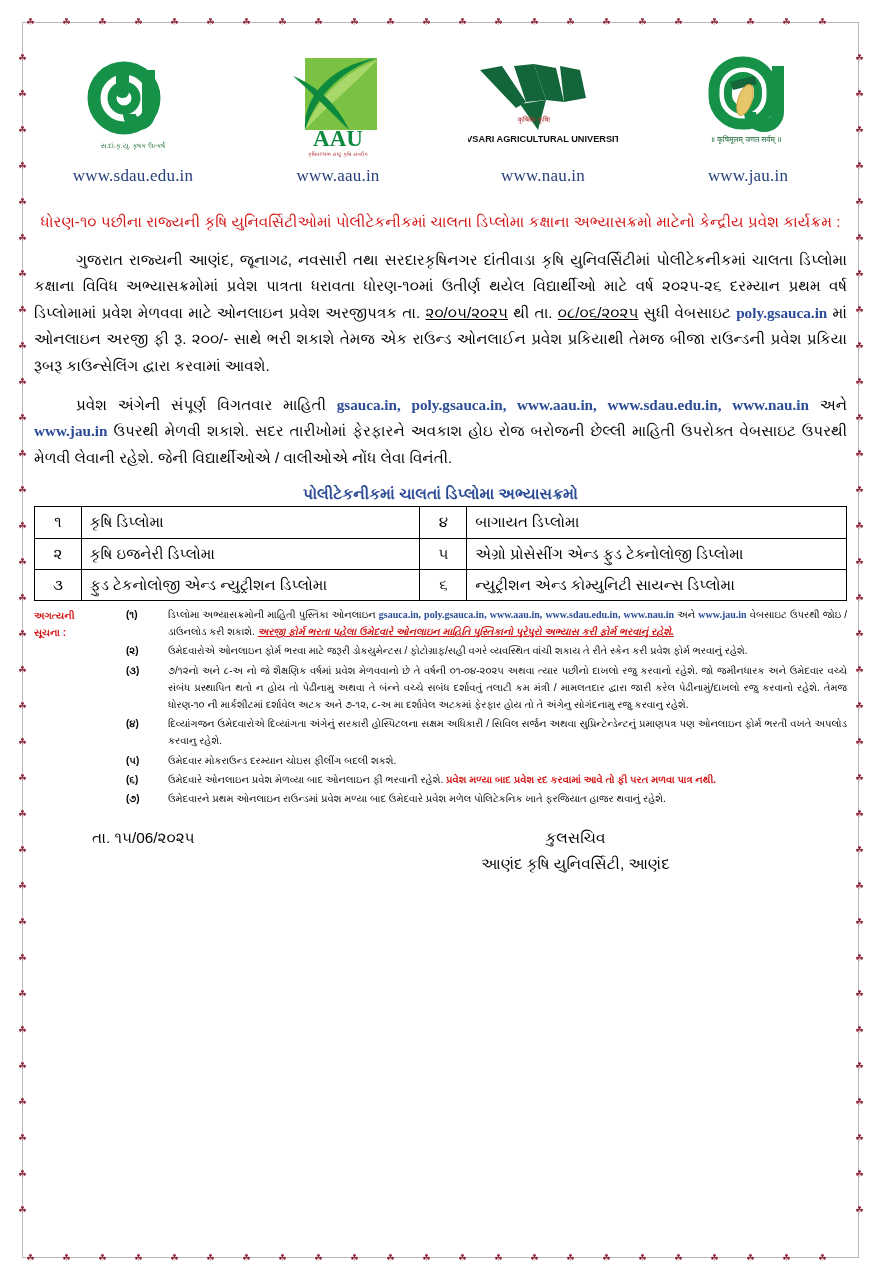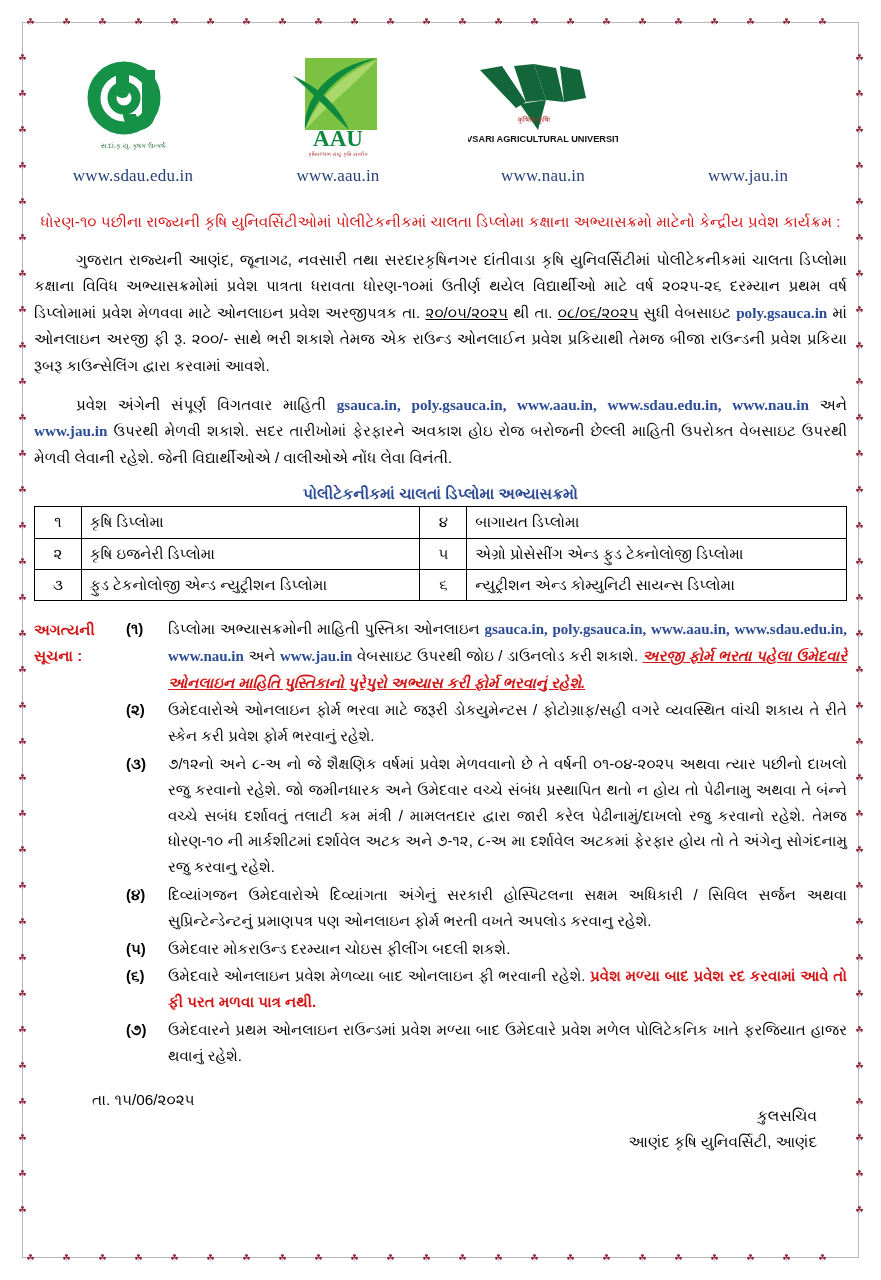--- a/index.html
+++ b/index.html
@@ -126,23 +126,23 @@
   table.courses td{
     border:1px solid #000;
     padding:5px 8px;
     line-height:1.35;
   }
   td.num{width:30px;text-align:center;}
   td.name{width:calc(50% - 30px);}
 
   
   .notes{
-    margin-top:15px;
+    margin-top:5px;
     display:flex;
-    font-size:15px;
+    font-size:10px;
   }
   .notes-label{
     width:88px;
     flex:0 0 88px;
     color:#d41616;
     font-weight:bold;
     line-height:1.72;
     padding-top:1px;
   }
   .notes-list{flex:1 1 auto;}
@@ -179,24 +179,23 @@
     font-size:15.3px;
   }
   .footer-left{
     flex:0 0 300px;
     padding-left:58px;
     box-sizing:border-box;
     line-height:1.7;
   }
   .footer-right{
     flex:1 1 auto;
-    text-align:right;
+    text-align:center;
     line-height:1.7;
     padding-right:30px;
-    margin-top:16px;
   }
   .footer-right .desig{font-weight:normal;}
 </style>
 </head>
 <body>
 
 <div class="page">
 
   <div class="border-frame"></div>
   <div class="border-dots" id="borderDots">
@@ -355,20 +354,30 @@
             <path d="M96 46 L92 10 L112 14 L118 42 Z" fill="#12663a"></path>
             <path d="M52 48 L78 44 L70 74 Z" fill="#12663a"></path>
             <text x="66" y="66" font-family="Liberation Sans, sans-serif" font-size="7" fill="#b03030" text-anchor="middle">कृषिरेव कृषिः</text>
             <text x="72" y="86" font-family="Liberation Sans, sans-serif" font-size="9.2" font-weight="bold" fill="#111" text-anchor="middle">NAVSARI AGRICULTURAL UNIVERSITY</text>
           </svg>
         </div>
         <div class="logo-url">www.nau.in</div>
       </div>
 
       <div class="logo-cell">
+        <div class="logo-art">
+          <svg width="116" height="104" viewBox="0 0 116 104" aria-hidden="true">
+            <rect x="24" y="6" width="58" height="62" rx="28" fill="none" stroke="#159148" stroke-width="11"></rect>
+            <rect x="38" y="20" width="30" height="34" rx="15" fill="none" stroke="#159148" stroke-width="8"></rect>
+            <path d="M82 10 h12 v46 a20 20 0 0 1 -40 0 h12 a8 8 0 0 0 16 0 Z" fill="#159148"></path>
+            <path d="M40 26 l24 -6 l3 8 l-24 6 Z" fill="#12663a"></path>
+            <ellipse cx="55" cy="44" rx="7" ry="16" transform="rotate(18 55 44)" fill="#e8c66a" stroke="#c9a340" stroke-width="1"></ellipse>
+            <text x="56" y="86" font-family="Liberation Sans, sans-serif" font-size="7.5" fill="#1d6b36" text-anchor="middle">॥ कृषिमूलम् जगत सर्वम् ॥</text>
+          </svg>
+        </div>
         <div class="logo-url">www.jau.in</div>
       </div>
 
     </div>
 
     <div class="red-heading">
       <div>ધોરણ-૧૦ પછીના રાજ્યની કૃષિ યુનિવર્સિટીઓમાં પોલીટેકનીકમાં ચાલતા ડિપ્લોમા કક્ષાના અભ્યાસક્રમો માટેનો કેન્દ્રીય પ્રવેશ કાર્યક્રમ :</div>
     </div>
 
     <div class="para"><span>ગુજરાત રાજ્યની આણંદ, જૂનાગઢ, નવસારી તથા સરદારકૃષિનગર દાંતીવાડા કૃષિ યુનિવર્સિટીમાં પોલીટેકનીકમાં ચાલતા ડિપ્લોમા કક્ષાના વિવિધ અભ્યાસક્રમોમાં પ્રવેશ પાત્રતા ધરાવતા ધોરણ-૧૦માં ઉતીર્ણ થયેલ વિદ્યાર્થીઓ માટે વર્ષ ૨૦૨૫-૨૬ દરમ્યાન પ્રથમ વર્ષ ડિપ્લોમામાં પ્રવેશ મેળવવા માટે ઓનલાઇન પ્રવેશ અરજીપત્રક તા. </span><span class="udl">૨૦/૦૫/૨૦૨૫</span><span> થી તા. </span><span class="udl">૦૮/૦૬/૨૦૨૫</span><span> સુધી વેબસાઇટ </span><span class="lnk">poly.gsauca.in</span><span> માં ઓનલાઇન અરજી ફી રૂ. ૨૦૦/- સાથે ભરી શકાશે તેમજ એક રાઉન્ડ ઓનલાઈન પ્રવેશ પ્રકિયાથી તેમજ બીજા રાઉન્ડની પ્રવેશ પ્રકિયા રૂબરૂ કાઉન્સેલિંગ દ્વારા કરવામાં આવશે.</span></div>

